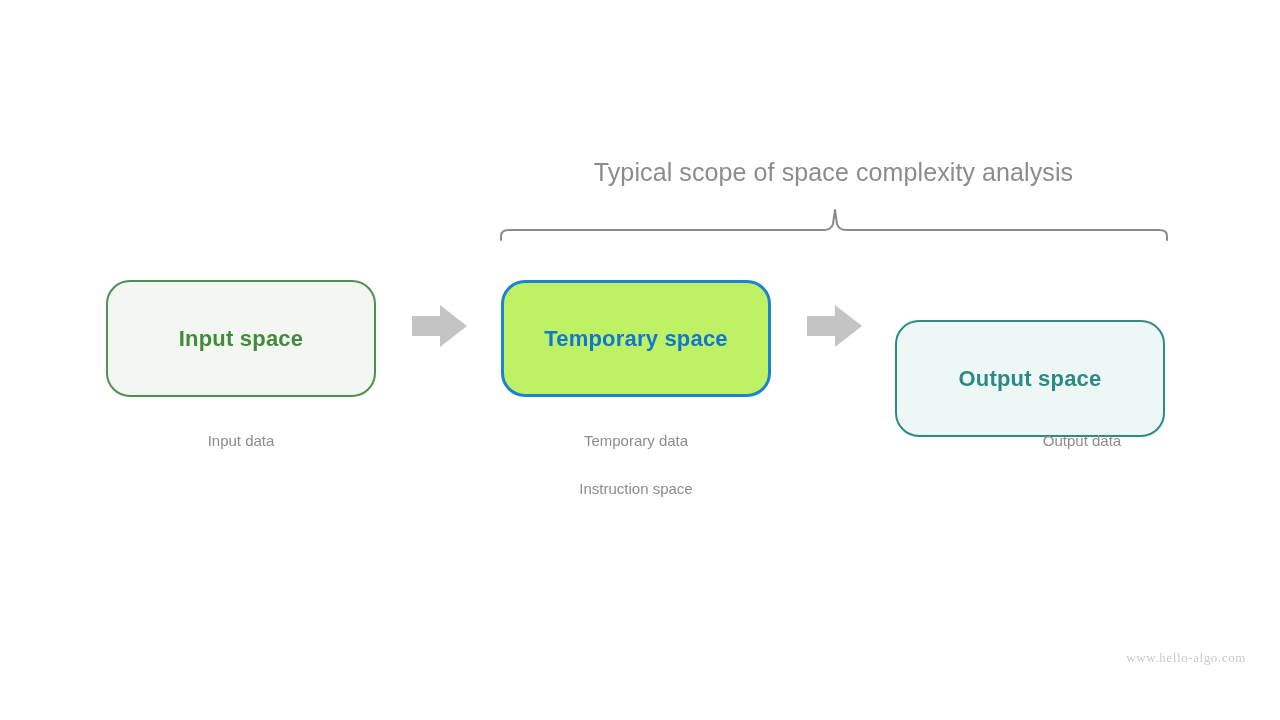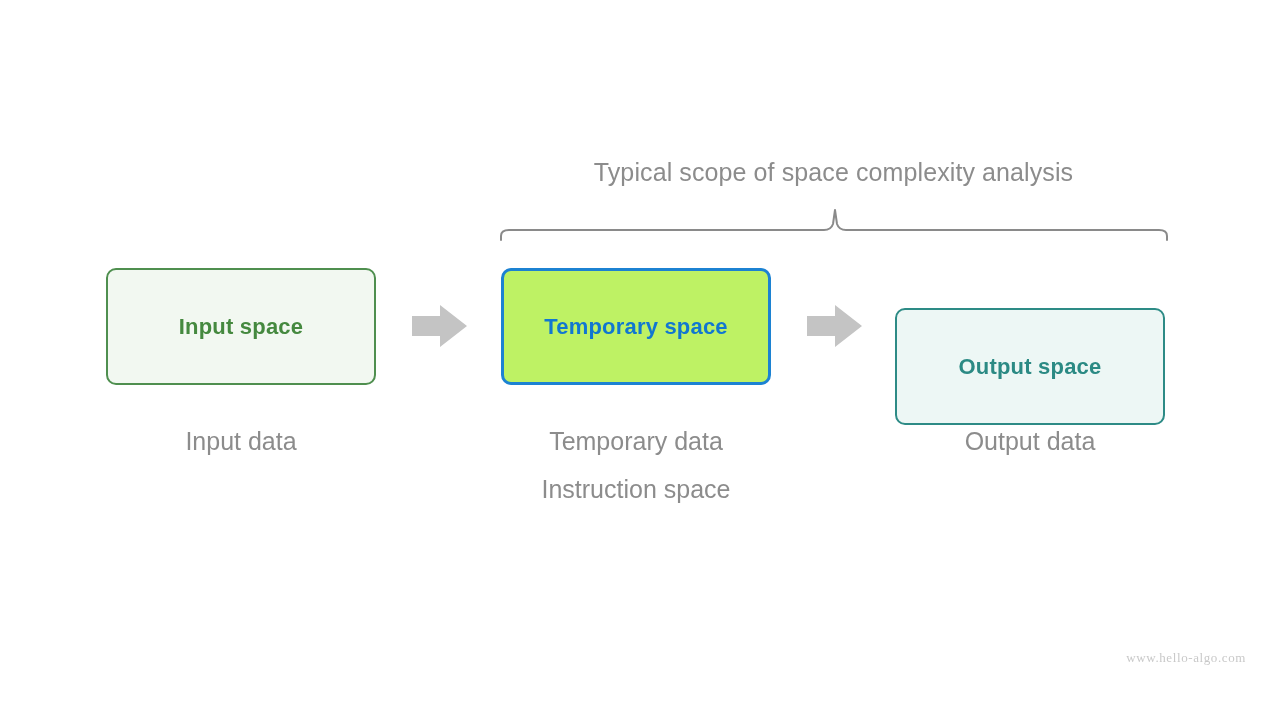--- a/index.html
+++ b/index.html
@@ -43,24 +43,24 @@
     position: absolute;
     left: 490px;
     top: 198px;
     width: 690px;
     height: 50px;
   }
 
   
   .box {
     position: absolute;
-    top: 268px;
+    top: 280px;
     width: 270px;
     height: 117px;
-    border-radius: 10px;
+    border-radius: 24px;
     border-style: solid;
     border-width: 2px;
     box-sizing: border-box;
     display: flex;
     align-items: center;
     justify-content: center;
   }
   .box-label {
     font-size: 22px;
     font-weight: bold;
@@ -101,28 +101,28 @@
   #arrow-1 { left: 410px; }
   #arrow-2 { left: 805px; }
 
   
   .caption-col {
     position: absolute;
     width: 270px;
     text-align: center;
   }
   .caption-line {
-    font-size: 25px;
+    font-size: 15px;
     line-height: 48px;
     color: #8c8c8c;
     white-space: nowrap;
   }
   #caption-input      { left: 106px; top: 417px; }
   #caption-temporary  { left: 501px; top: 417px; text-align: center; }
-  #caption-output     { left: 895px; top: 417px; }
+  #caption-output     { left: 947px; top: 417px; }
 
   
   .watermark {
     position: absolute;
     right: 34px;
     bottom: 18px;
     font-family: Liberation Serif, serif;
     font-size: 13px;
     letter-spacing: 0.6px;
     color: #c9c9c9;

